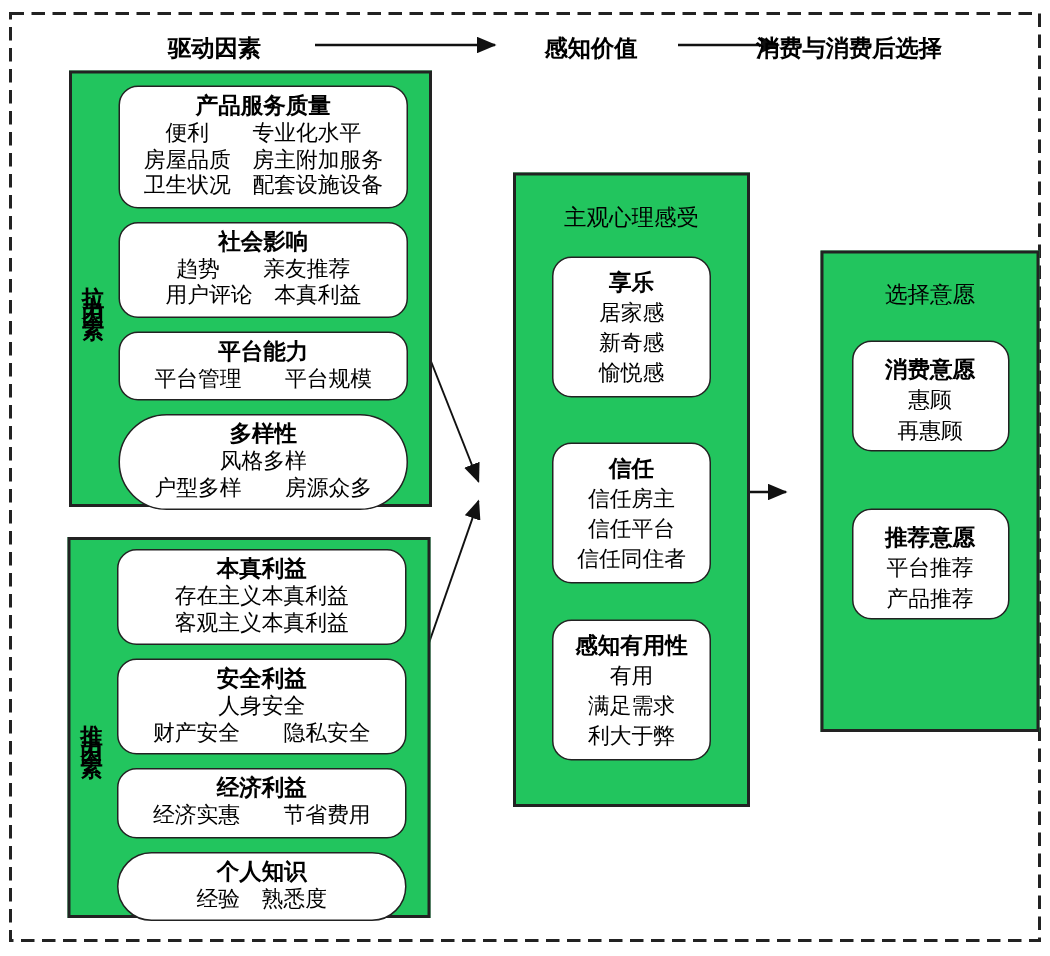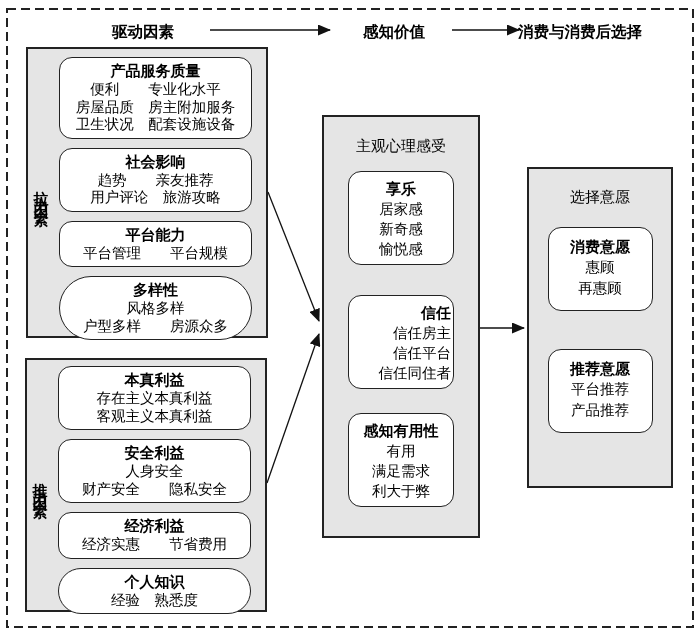--- a/index.html
+++ b/index.html
@@ -6,23 +6,23 @@
   #canvas {
     position:relative; width:700px; height:637px; background:#ffffff;
     font-family:"Liberation Serif","DejaVu Serif",serif; color:#000;
     overflow:hidden;
   }
   svg.overlay { position:absolute; left:0; top:0; pointer-events:none; }
 
   .hdr { position:absolute; font-weight:bold; font-size:15.5px; white-space:nowrap; }
   #hdr1 { left:112px; top:22px; }
   #hdr2 { left:363px; top:22px; }
-  #hdr3 { left:518px; top:22px; }
+  #hdr3 { left:504px; top:22px; }
 
-  .big-box { position:absolute; border:2px solid #222; box-sizing:border-box; background:#e5e5e5; }
+  .big-box { position:absolute; border:2px solid #222; box-sizing:border-box; background:#22c55e;margin-left:20px; }
   #pull       { left:26px;  top:47px;  width:242px; height:291px; }
   #push       { left:25px;  top:358px; width:242px; height:254px; }
   #perception { left:322px; top:115px; width:158px; height:423px; }
   #choice     { left:527px; top:167px; width:146px; height:321px; }
 
   .side-label {
     position:absolute; left:5px; top:50%; transform:translateY(-50%);
     writing-mode:vertical-lr; text-orientation:upright;
     font-weight:bold; font-size:15px; letter-spacing:7px; line-height:16px;
   }
@@ -38,24 +38,24 @@
   .leaf-title { font-weight:bold; font-size:15px; line-height:20px; white-space:nowrap; }
   .leaf-row   { font-size:14.5px; line-height:17.5px; white-space:nowrap; }
 
   .box-title { text-align:center; font-size:15px; line-height:16px; white-space:nowrap; }
   #perception .box-title { margin-top:21px; }
   #choice .box-title     { margin-top:20px; }
 
   #perception .leaf { width:106px; margin-left:auto; margin-right:auto; padding:7px 2px 5px; }
   #perception .leaf-row { line-height:20px; }
   #leaf-hedonic { margin-top:17px; }
-  #leaf-trust   { margin-top:30px;text-align:right; }
+  #leaf-trust   { margin-top:30px; }
   #leaf-useful  { margin-top:24px; }
 
-  #choice .leaf { width:105px; margin-left:auto; margin-right:auto; padding:9px 2px 11px; }
+  #choice .leaf { width:105px; margin-left:auto; margin-right:auto; padding:9px 2px 1px; }
   #choice .leaf-row { line-height:21px; }
   #leaf-consume   { margin-top:22px; }
   #leaf-recommend { margin-top:38px; }
 </style>
 </head>
 <body>
 
 <div id="canvas">
 
   <svg class="overlay" width="700" height="637">
@@ -81,21 +81,21 @@
     <div class="factor-col">
       <div class="leaf">
         <div class="leaf-title">产品服务质量</div>
         <div class="leaf-row">便利　　专业化水平</div>
         <div class="leaf-row">房屋品质　房主附加服务</div>
         <div class="leaf-row">卫生状况　配套设施设备</div>
       </div>
       <div class="leaf">
         <div class="leaf-title">社会影响</div>
         <div class="leaf-row">趋势　　亲友推荐</div>
-        <div class="leaf-row">用户评论　旅游攻略</div>
+        <div class="leaf-row">用户评论　本真利益</div>
       </div>
       <div class="leaf">
         <div class="leaf-title">平台能力</div>
         <div class="leaf-row">平台管理　　平台规模</div>
       </div>
       <div class="leaf">
         <div class="leaf-title">多样性</div>
         <div class="leaf-row">风格多样</div>
         <div class="leaf-row">户型多样　　房源众多</div>
       </div>

